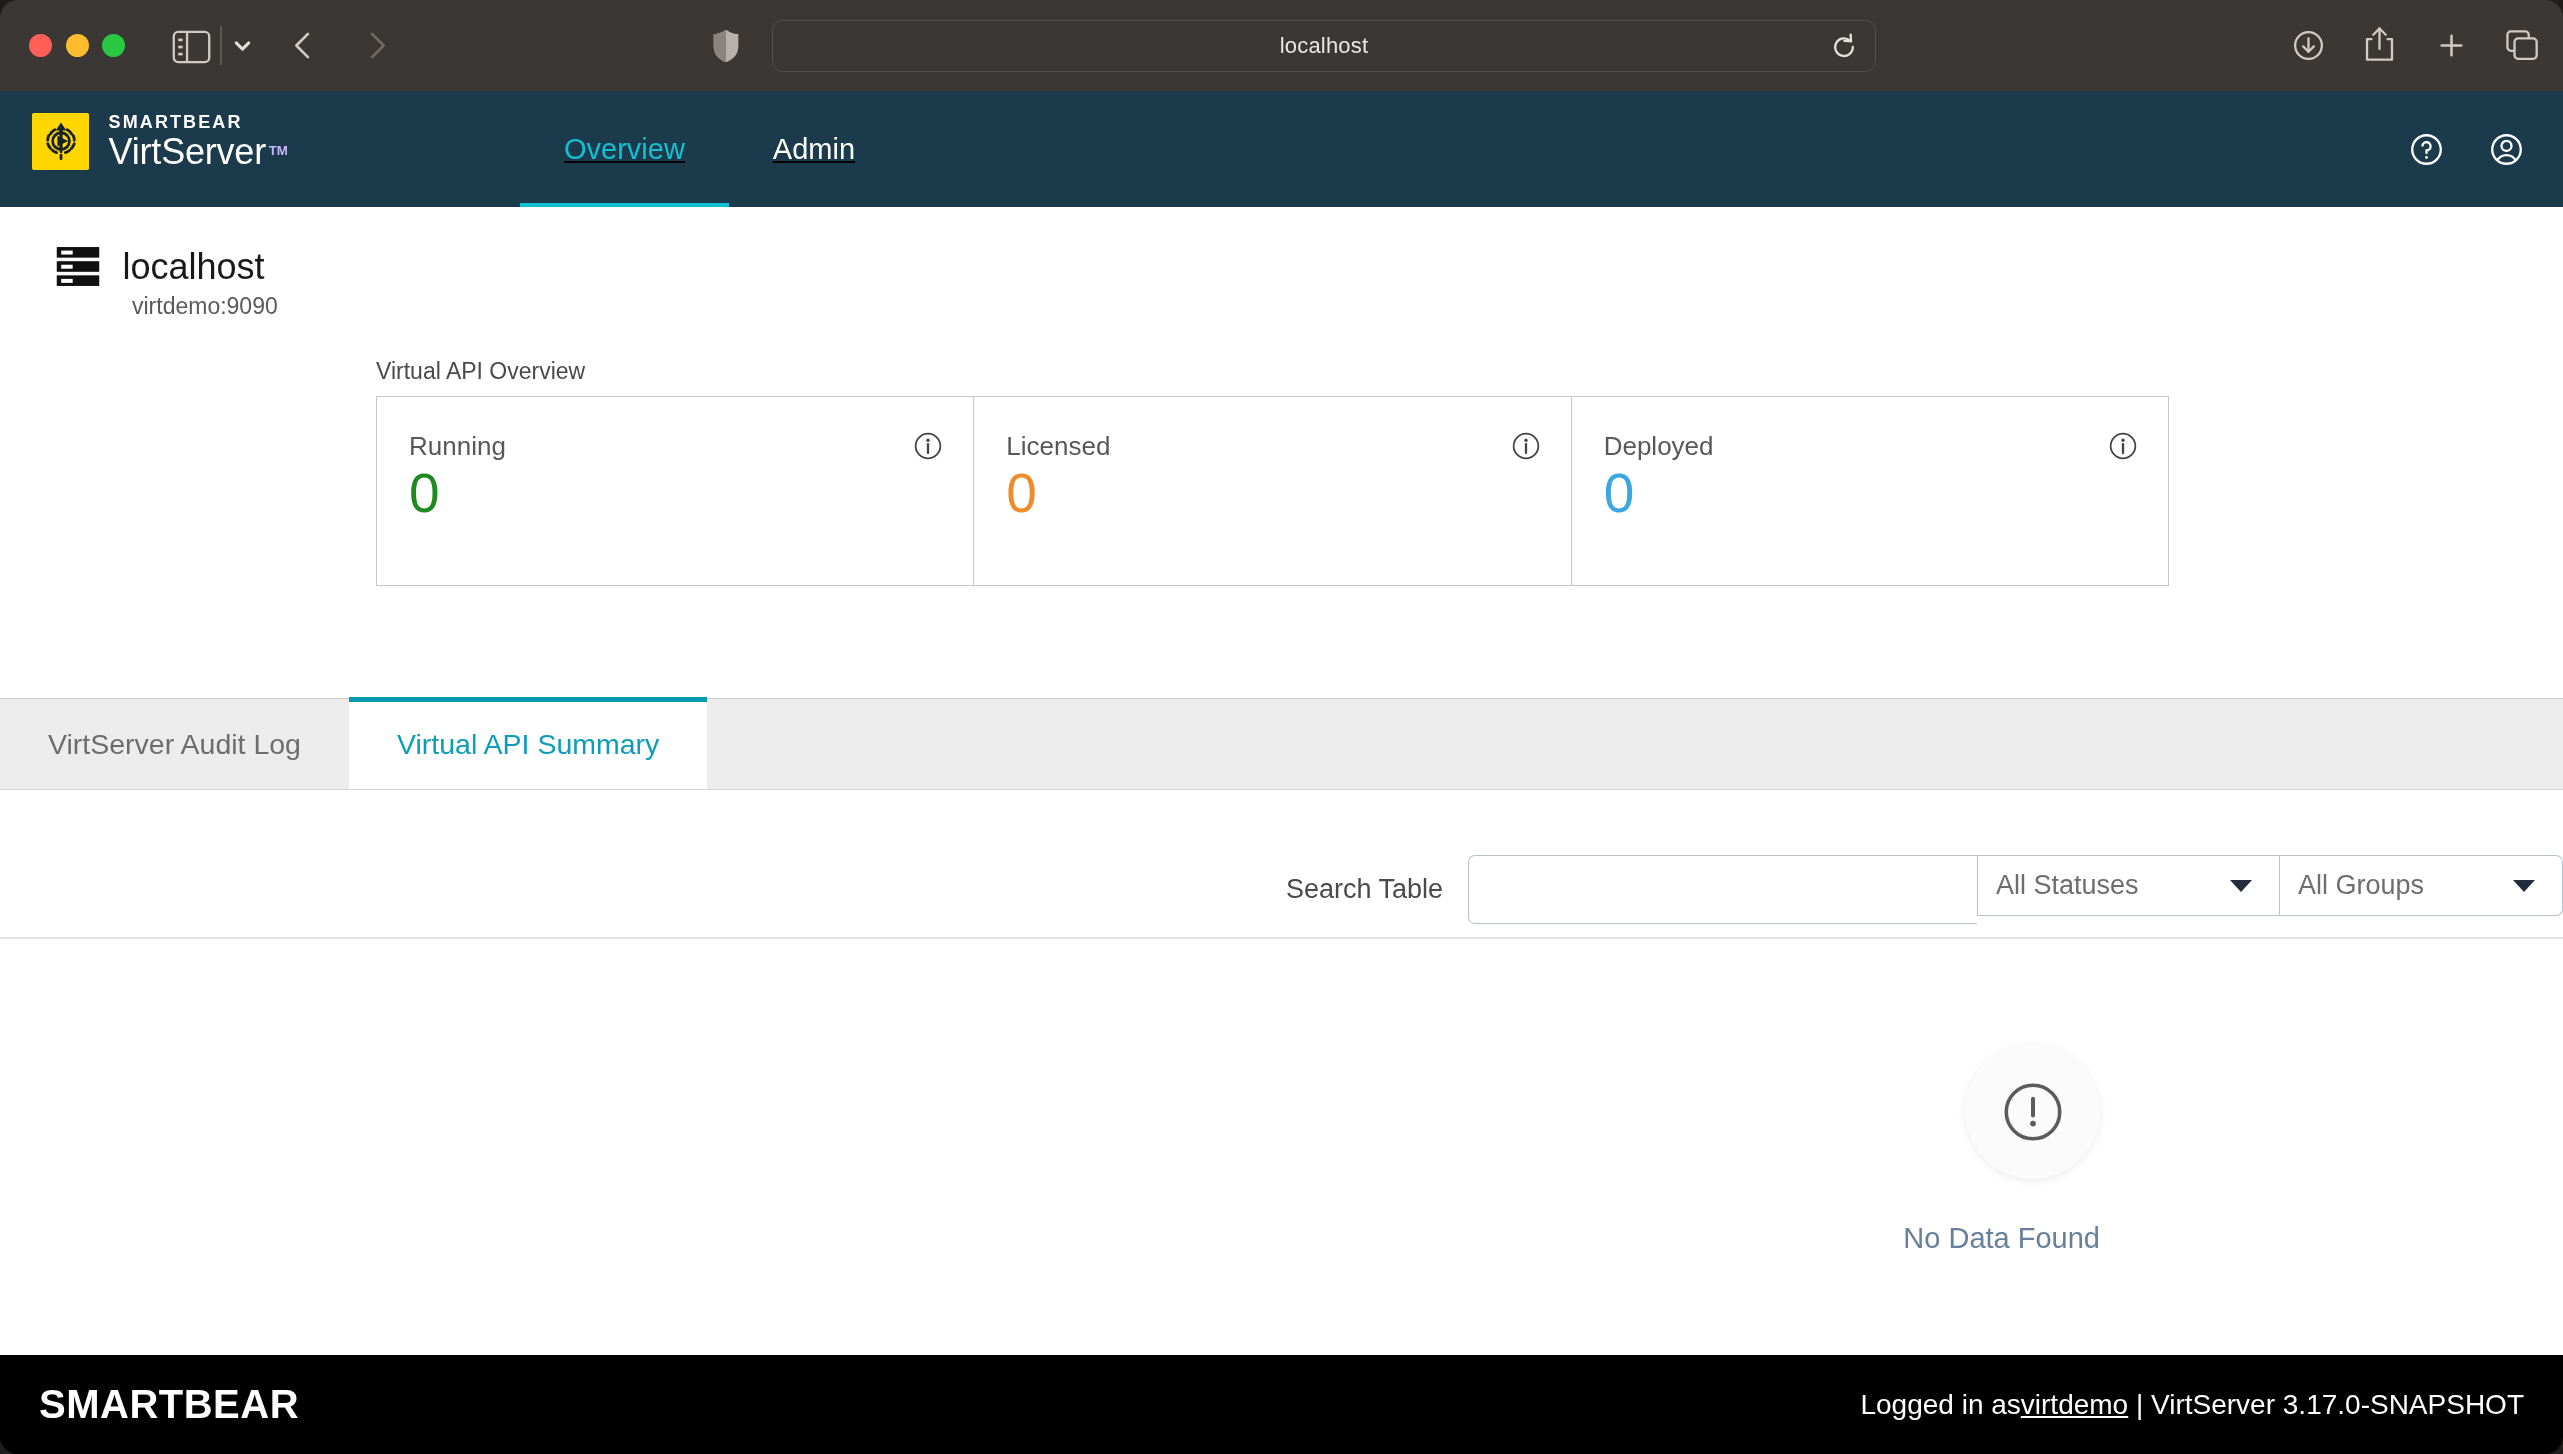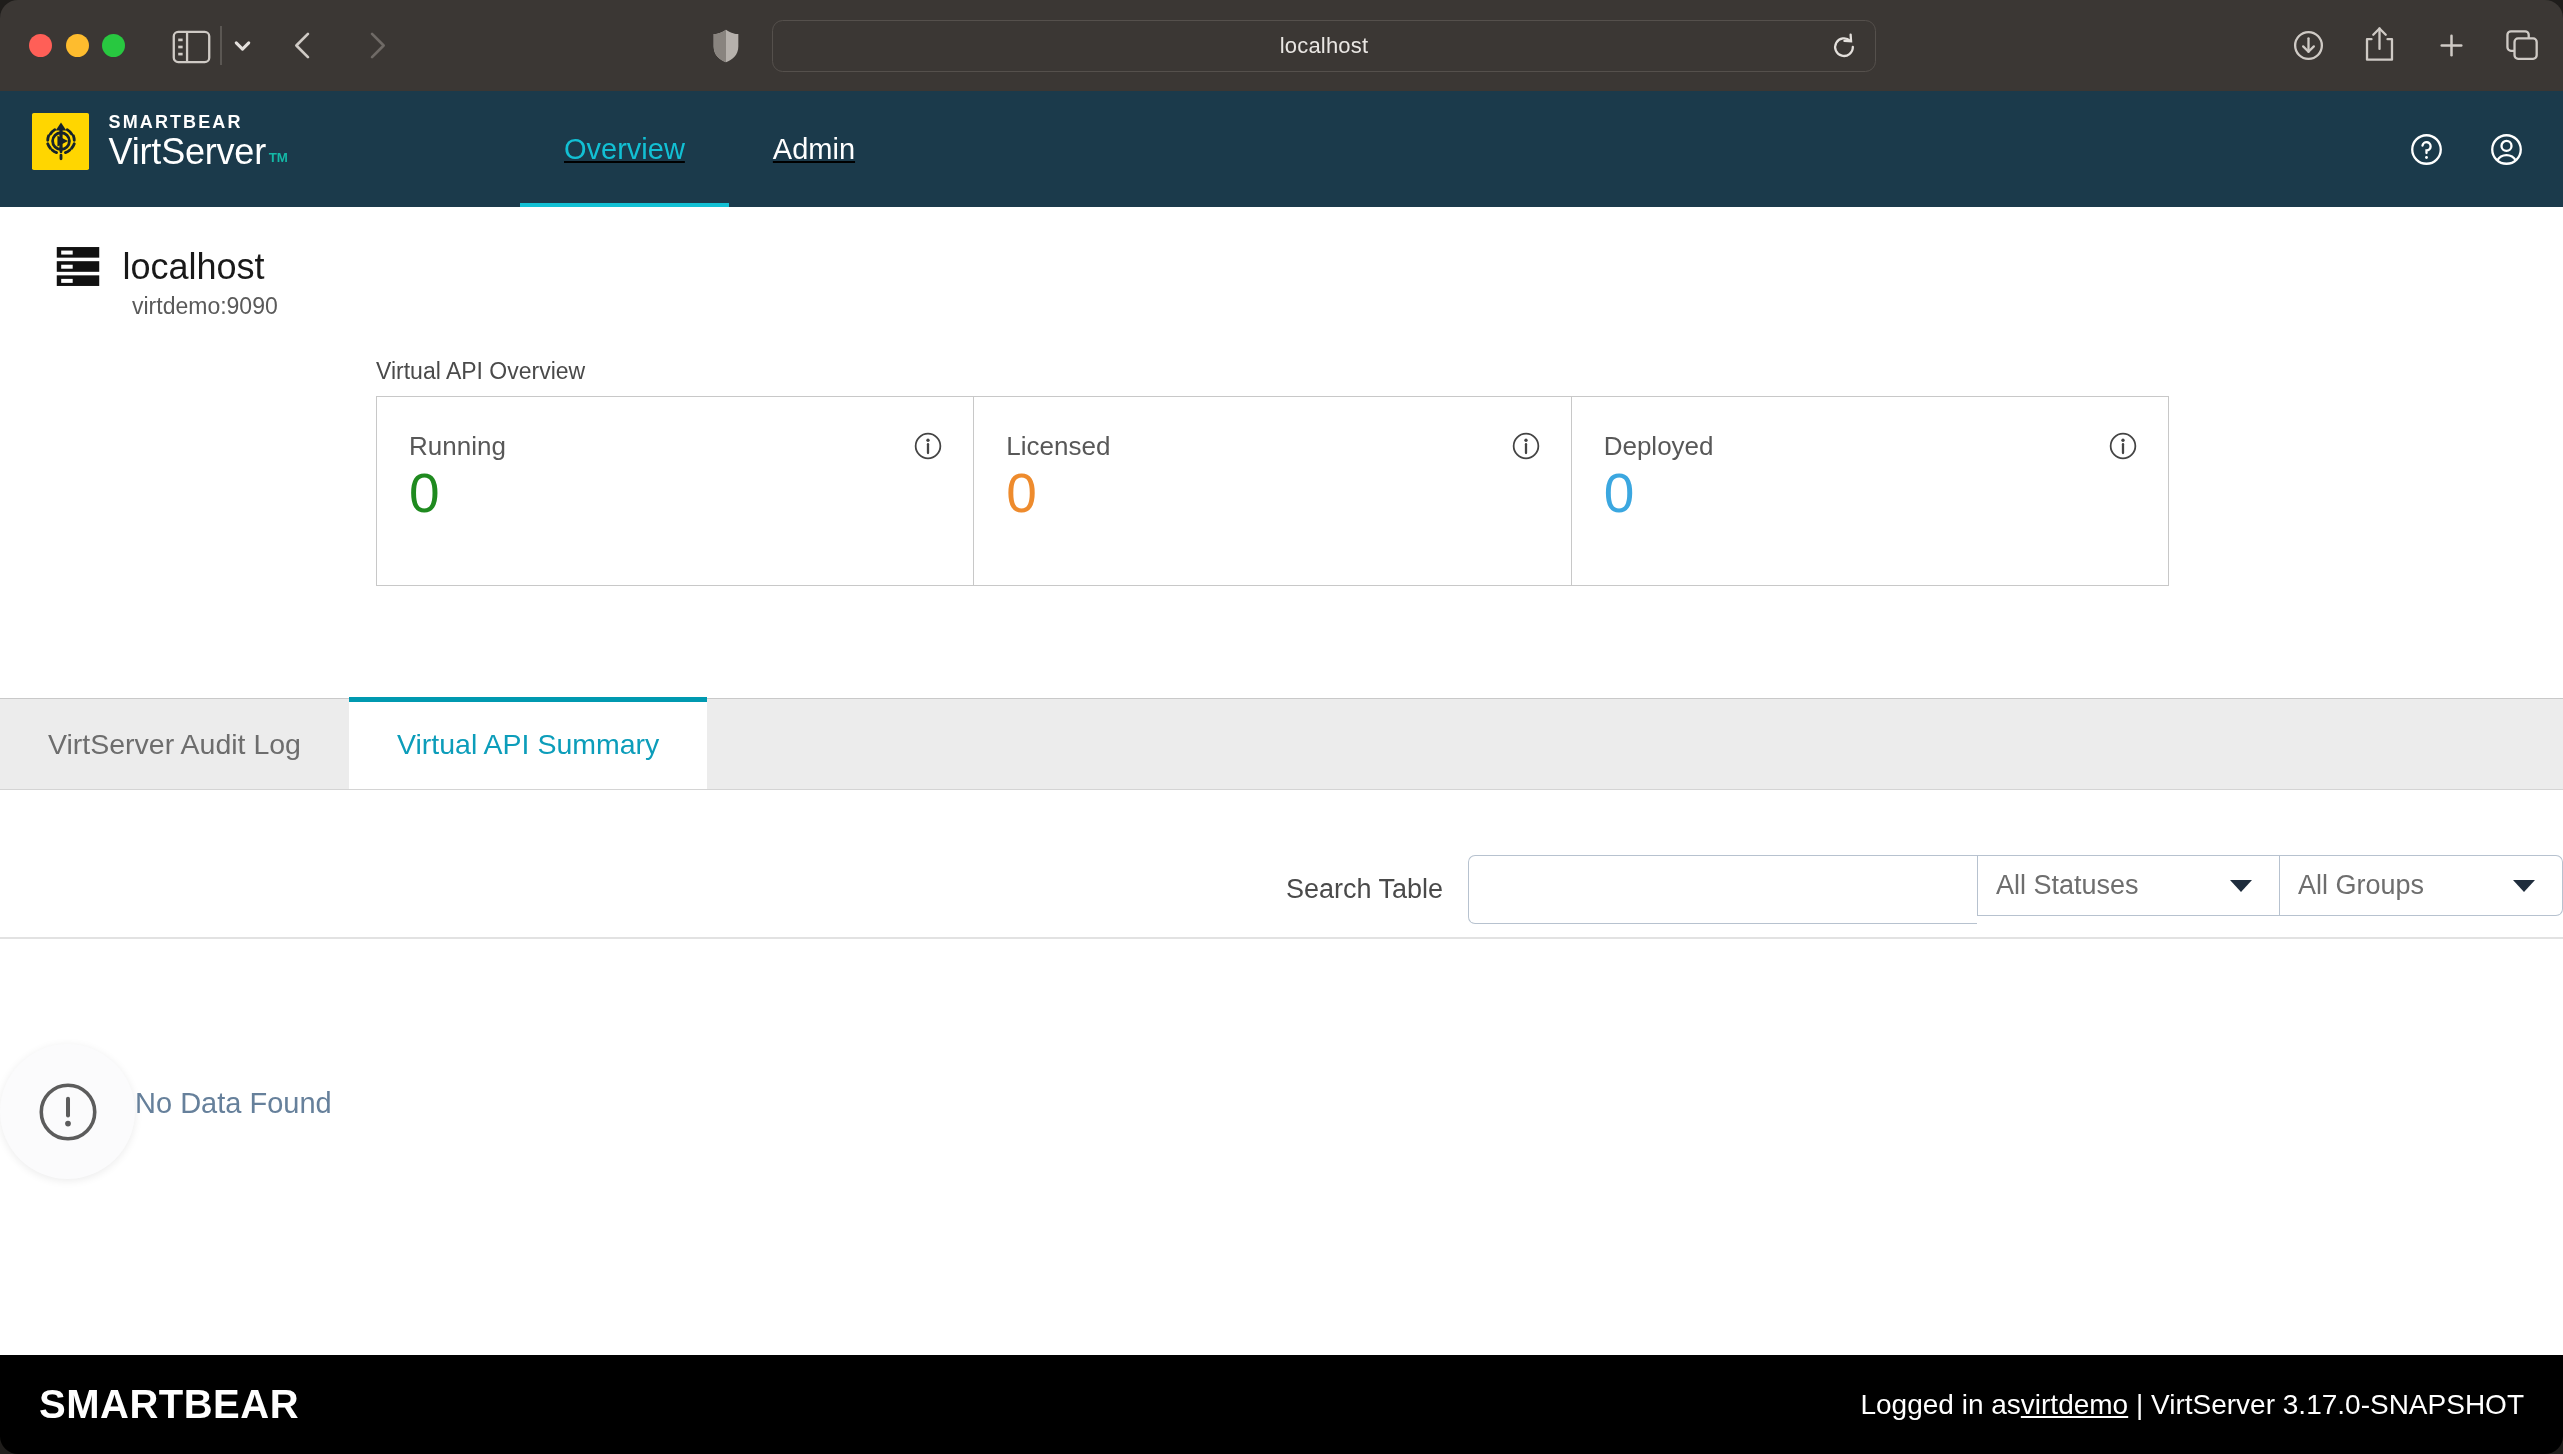--- a/index.html
+++ b/index.html
@@ -57,21 +57,21 @@
   #brand-mark {
     width: 57px; height: 57px; background: #ffd600; border-radius: 1.8px;
     display: flex; align-items: center; justify-content: center;
   }
   #brand-text { display: flex; flex-direction: column; justify-content: center; }
   #brand-top {
     color: #ffffff; font-size: 18px; font-weight: bold; letter-spacing: 2.1px; line-height: 1.1;
   }
   #brand-bottom-row { display: flex; align-items: flex-end; }
   #brand-bottom { color: #ffffff; font-size: 36px; font-weight: 400; line-height: 1.05; letter-spacing: -0.2px; }
-  #brand-tm { color: #14b8a6; font-size: 13.3px; font-weight: bold; margin-left: 2.7px; margin-bottom: 6px; }
+  #brand-tm { color: #c4b5fd; font-size: 13.3px; font-weight: bold; margin-left: 2.7px; margin-bottom: 13px; }
 
   #main-nav { position: absolute; left: 520px; top: 0; height: 117px; display: flex; text-decoration: underline; }
   .nav-tab {
     height: 117px; display: flex; align-items: center; justify-content: center;
     padding: 0 44px; font-size: 29px; color: #ffffff; position: relative; cursor: pointer;
   }
   .nav-tab.active { color: #12c0d4; }
   .nav-tab.active::after {
     content: ""; position: absolute; left: 0; right: 0; bottom: 0; height: 5.3px; background: #12c0d4;
   }
@@ -143,21 +143,21 @@
   .filter-select-label { font-size: 27px; color: #6e6e6e; padding-left: 18px; }
   .caret { position: absolute; right: 27px; top: 50%; transform: translateY(-50%);
     width: 0; height: 0; border-left: 11.6px solid transparent; border-right: 11.6px solid transparent;
     border-top: 12.5px solid #1f2d3d; }
 
   #filter-divider { position: absolute; left: 0; top: 730px; width: 2563px; height: 1.8px; background: #e2e2e2; }
 
   
   #empty-state {
     position: absolute; left: 0; top: 837px; width: 2100px;
-    display: flex; flex-direction: row; align-items: flex-start;
+    display: flex; flex-direction: column; align-items: flex-end;
   }
   #empty-circle {
     width: 135px; height: 135px; border-radius: 50%; background: #fbfbfc;
     box-shadow: 0 1.8px 9px rgba(0,0,0,.08);
     display: flex; align-items: center; justify-content: center;
   }
   #empty-text { margin-top: 43px; font-size: 29px; color: #66809b; }
 
   
   #footer {

